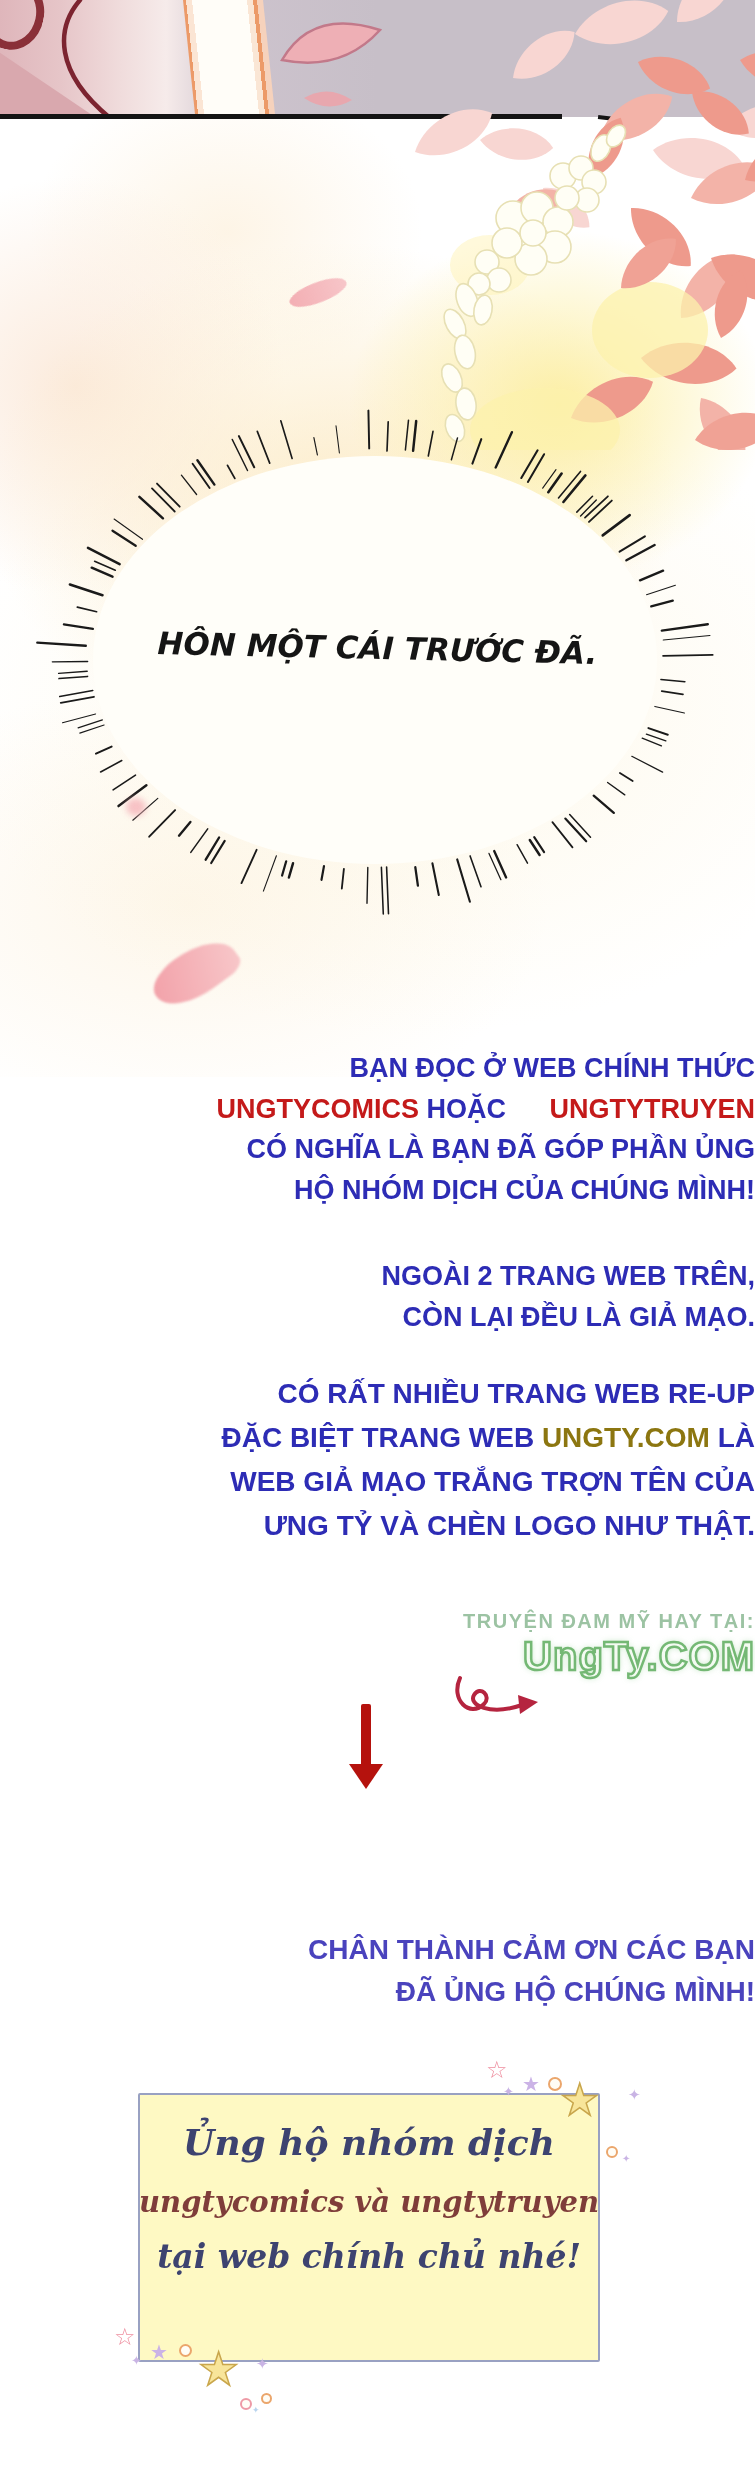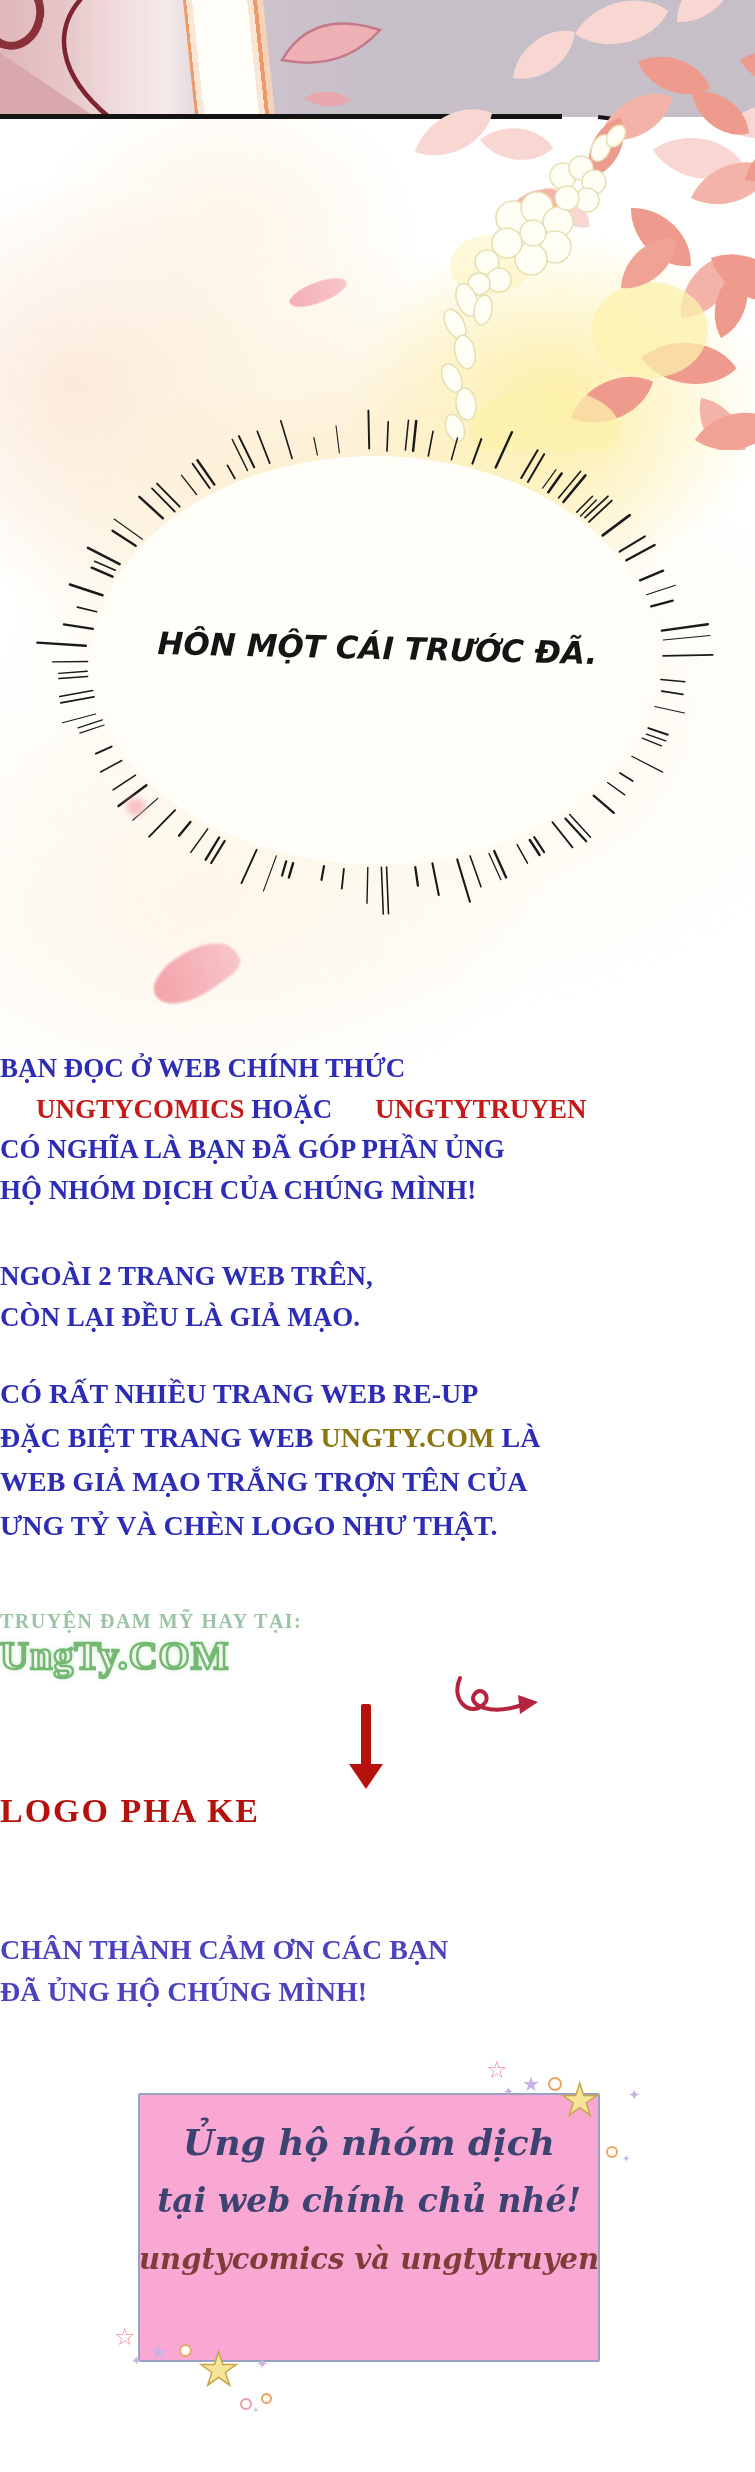--- a/index.html
+++ b/index.html
@@ -36,22 +36,22 @@
   
   .petal{position:absolute;}
   #petal-mid{left:288px;top:282px;width:60px;height:21px;border-radius:50% 90% 50% 90%;
     background:linear-gradient(100deg,#f3aeb3,#f7c6c9);transform:rotate(-26deg);filter:blur(.6px);}
   #petal-low{left:150px;top:950px;width:90px;height:46px;border-radius:65% 100% 35% 95%;
     background:linear-gradient(115deg,#f2a0a8,#f8c8ca);transform:rotate(-36deg);filter:blur(1.3px);}
   #pink-dot{left:126px;top:798px;width:20px;height:18px;border-radius:50%;
     background:#f5b4ba;filter:blur(3px);opacity:.8;}
 
   
-  .comic{position:absolute;left:0;width:755px;text-align:left;font-weight:bold;
-    font-family:Liberation Serif, serif;}
+  .comic{position:absolute;left:0;width:755px;text-align:right;font-weight:bold;
+    font-family:Liberation Sans, sans-serif;}
   .comic div{white-space:nowrap;}
   #block-official{top:1048px;font-size:27px;line-height:40.5px;}
   #block-warning{top:1256px;font-size:27px;line-height:40.5px;}
   #block-fake{top:1372px;font-size:28px;line-height:44px;}
   #thanks{top:1929px;font-size:28px;line-height:42px;color:var(--c-thanks,#4a43bd);}
   .blue{color:var(--c-blue,#2d2cb5);}
   .red{color:var(--c-red,#c41a1a);margin-left:36px;}
   .gold{color:var(--c-gold,#8c7610);}
 
   
@@ -66,21 +66,21 @@
   #down-arrow-shaft{position:absolute;left:361px;top:1704px;width:10px;height:62px;
     background:var(--c-arrow,#b5120d);border-radius:2px;}
   #down-arrow-head{position:absolute;left:349px;top:1764px;width:0;height:0;
     border-left:17px solid transparent;border-right:17px solid transparent;
     border-top:25px solid var(--c-arrow,#b5120d);}
   #fake-label{top:1792px;font-size:34px;letter-spacing:2px;color:var(--c-arrow,#b5120d);}
   #curvy-arrow{position:absolute;left:450px;top:1672px;}
 
   
   #support-box{position:absolute;left:138px;top:2093px;width:458px;height:265px;
-    border:2px solid var(--c-box-border,#99a1c2);border-radius:2px;background:#f9a8d4;
+    border:2px solid var(--c-box-border,#99a1c2);border-radius:2px;background:#fef9c3;
     display:flex;flex-direction:column;align-items:center;justify-content:flex-start;}
   .script{font-family:"DejaVu Serif",serif;font-style:italic;font-weight:bold;
     white-space:nowrap;}
   #box-line1{margin-top:26px;font-size:36px;color:var(--c-navy,#3d4370);}
   #box-line2{margin-top:18px;font-size:33px;color:var(--c-navy,#3d4370);}
   #box-line3{margin-top:22px;font-size:29px;color:var(--c-maroon,#7f3d3a);}
 
   
   .deco{position:absolute;line-height:1;font-family:"DejaVu Sans",sans-serif;
     font-weight:bold;user-select:none;}
@@ -334,31 +334,30 @@
   <div class="comic" id="tagline">TRUYỆN ĐAM MỸ HAY TẠI:</div>
   <div class="comic" id="fake-logo-text">UngTy.COM</div>
 
   <svg id="curvy-arrow" width="95" height="58" viewBox="0 0 95 58">
     <path d="M10,6 C0,28 20,46 34,32 C42,24 30,13 24,23 C18,33 40,44 72,33" stroke="#b5243f" stroke-width="4" fill="none" stroke-linecap="round"></path>
     <polygon points="68,23 88,30 70,42" fill="#b5243f"></polygon>
   </svg>
 
   <div id="down-arrow-shaft"></div>
   <div id="down-arrow-head"></div>
-  <div class="comic" id="fake-label">LOGO PHA KE</div>
 
   <div class="comic" id="thanks">
     <div>CHÂN THÀNH CẢM ƠN CÁC BẠN</div>
     <div>ĐÃ ỦNG HỘ CHÚNG MÌNH!</div>
   </div>
 
   <div id="support-box">
     <div class="script" id="box-line1">Ủng hộ nhóm dịch</div>
+    <div class="script" id="box-line3">ungtycomics và ungtytruyen</div>
     <div class="script" id="box-line2">tại web chính chủ nhé!</div>
-    <div class="script" id="box-line3">ungtycomics và ungtytruyen</div>
   </div>
 
   <div class="deco" id="star-a">☆</div>
   <div class="deco" id="spark-a">✦</div>
   <div class="deco" id="star-b">★</div>
   <div class="circle" id="circ-a"></div>
   <div class="deco" id="star-c">★</div>
   <div class="deco" id="spark-b">✦</div>
   <div class="circle" id="circ-b"></div>
   <div class="deco" id="spark-c">✦</div>

